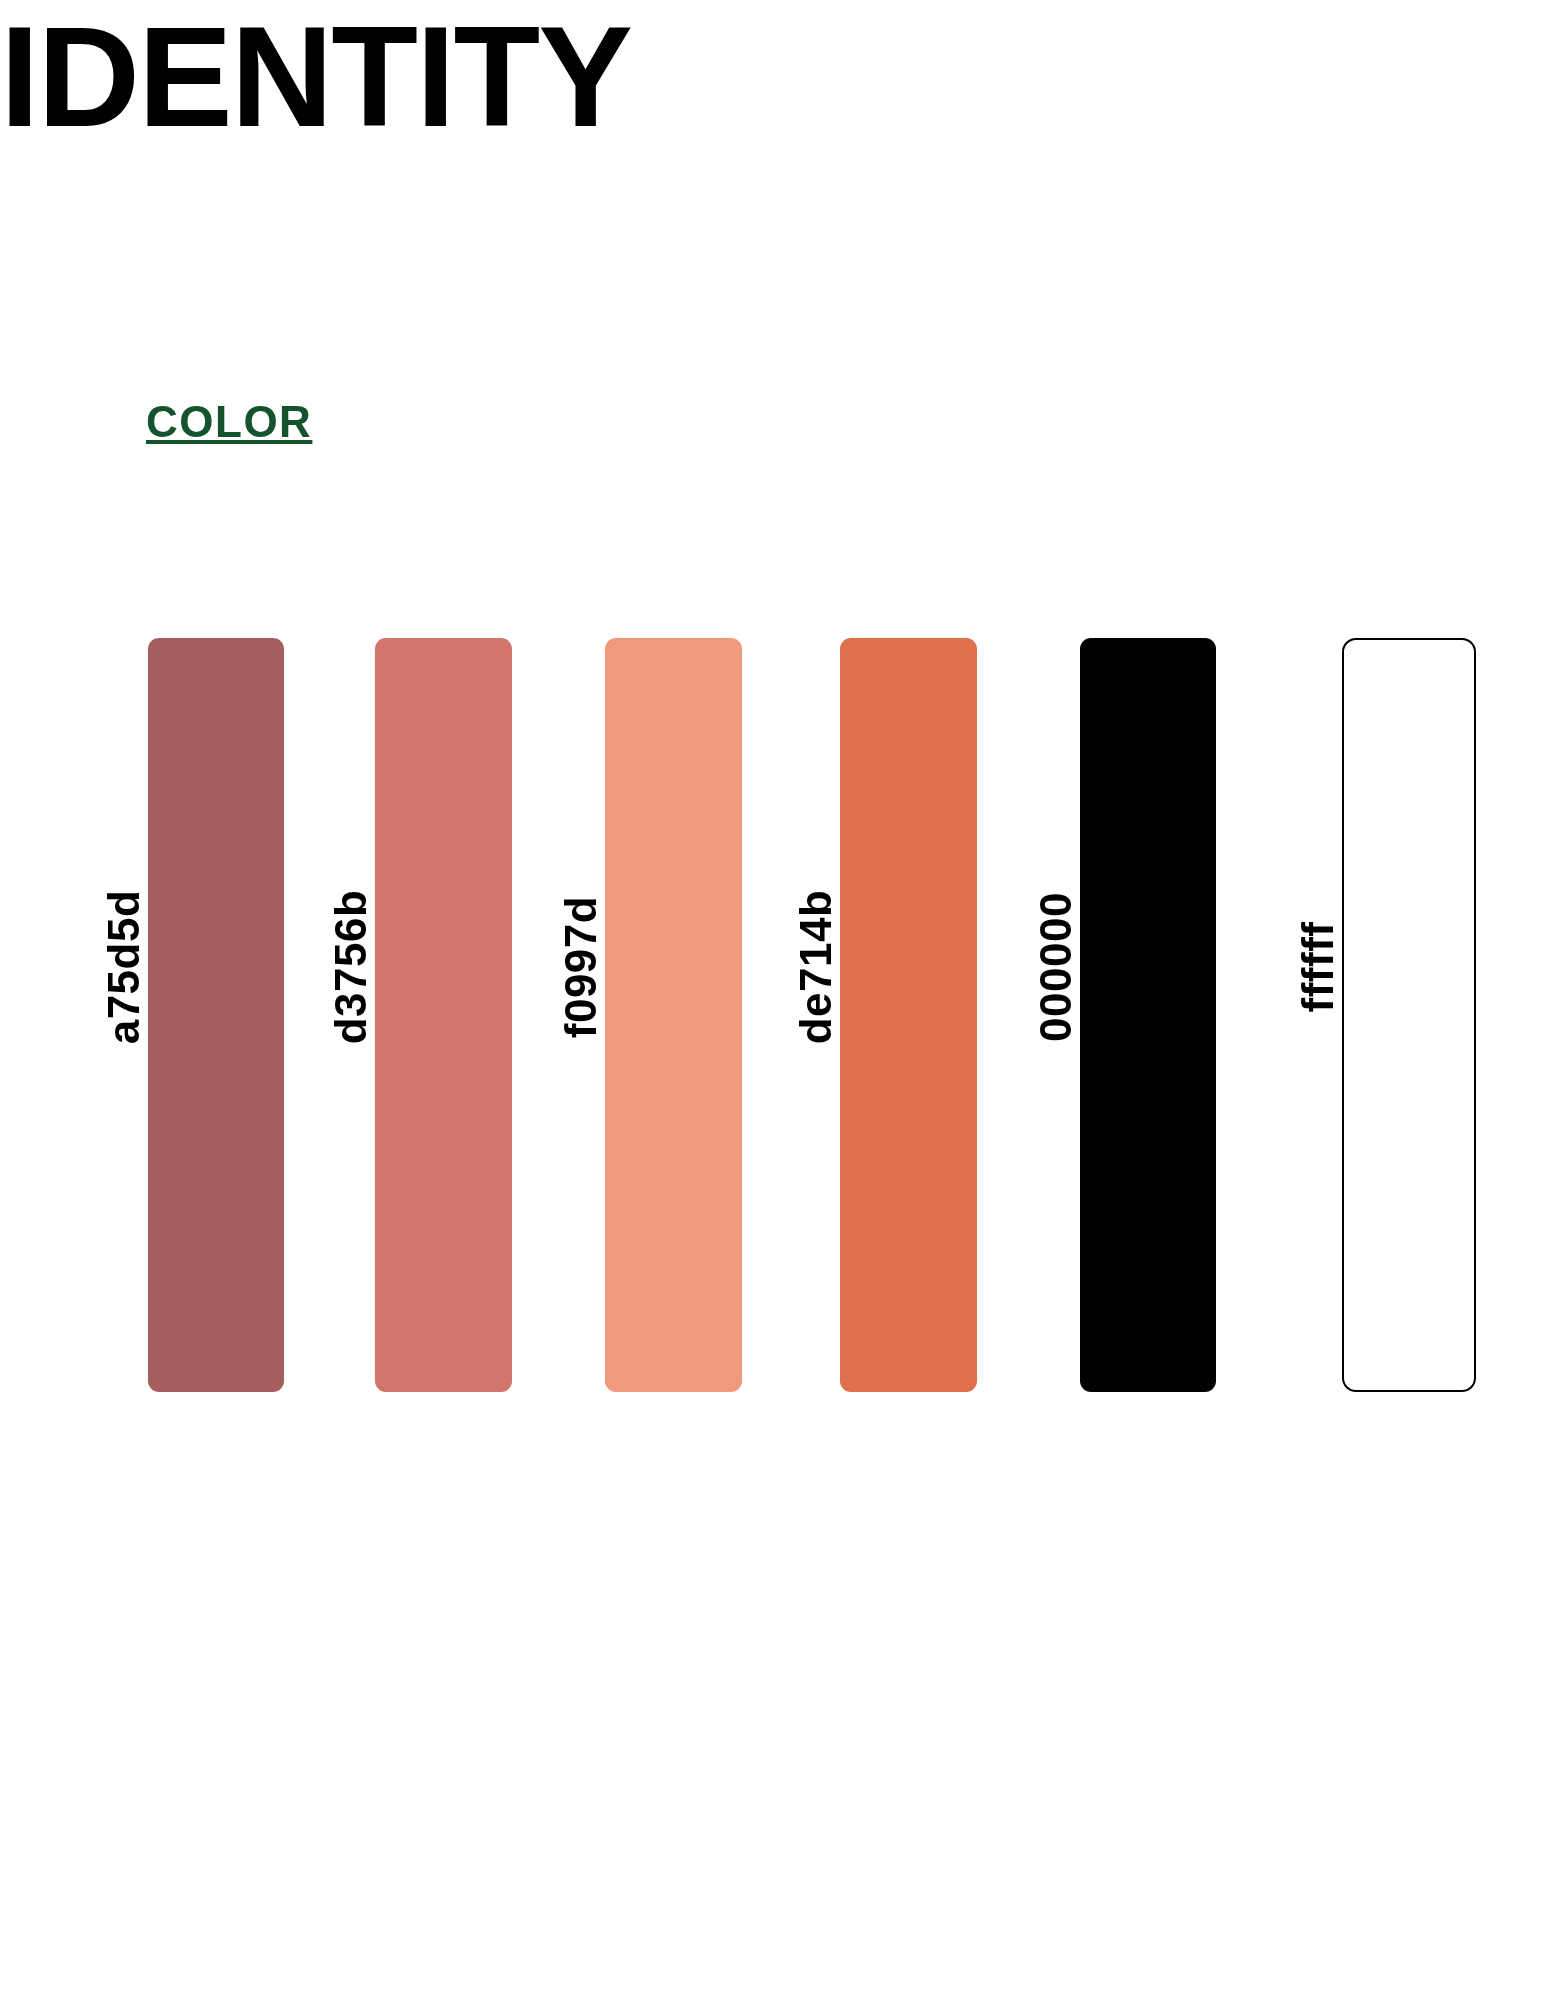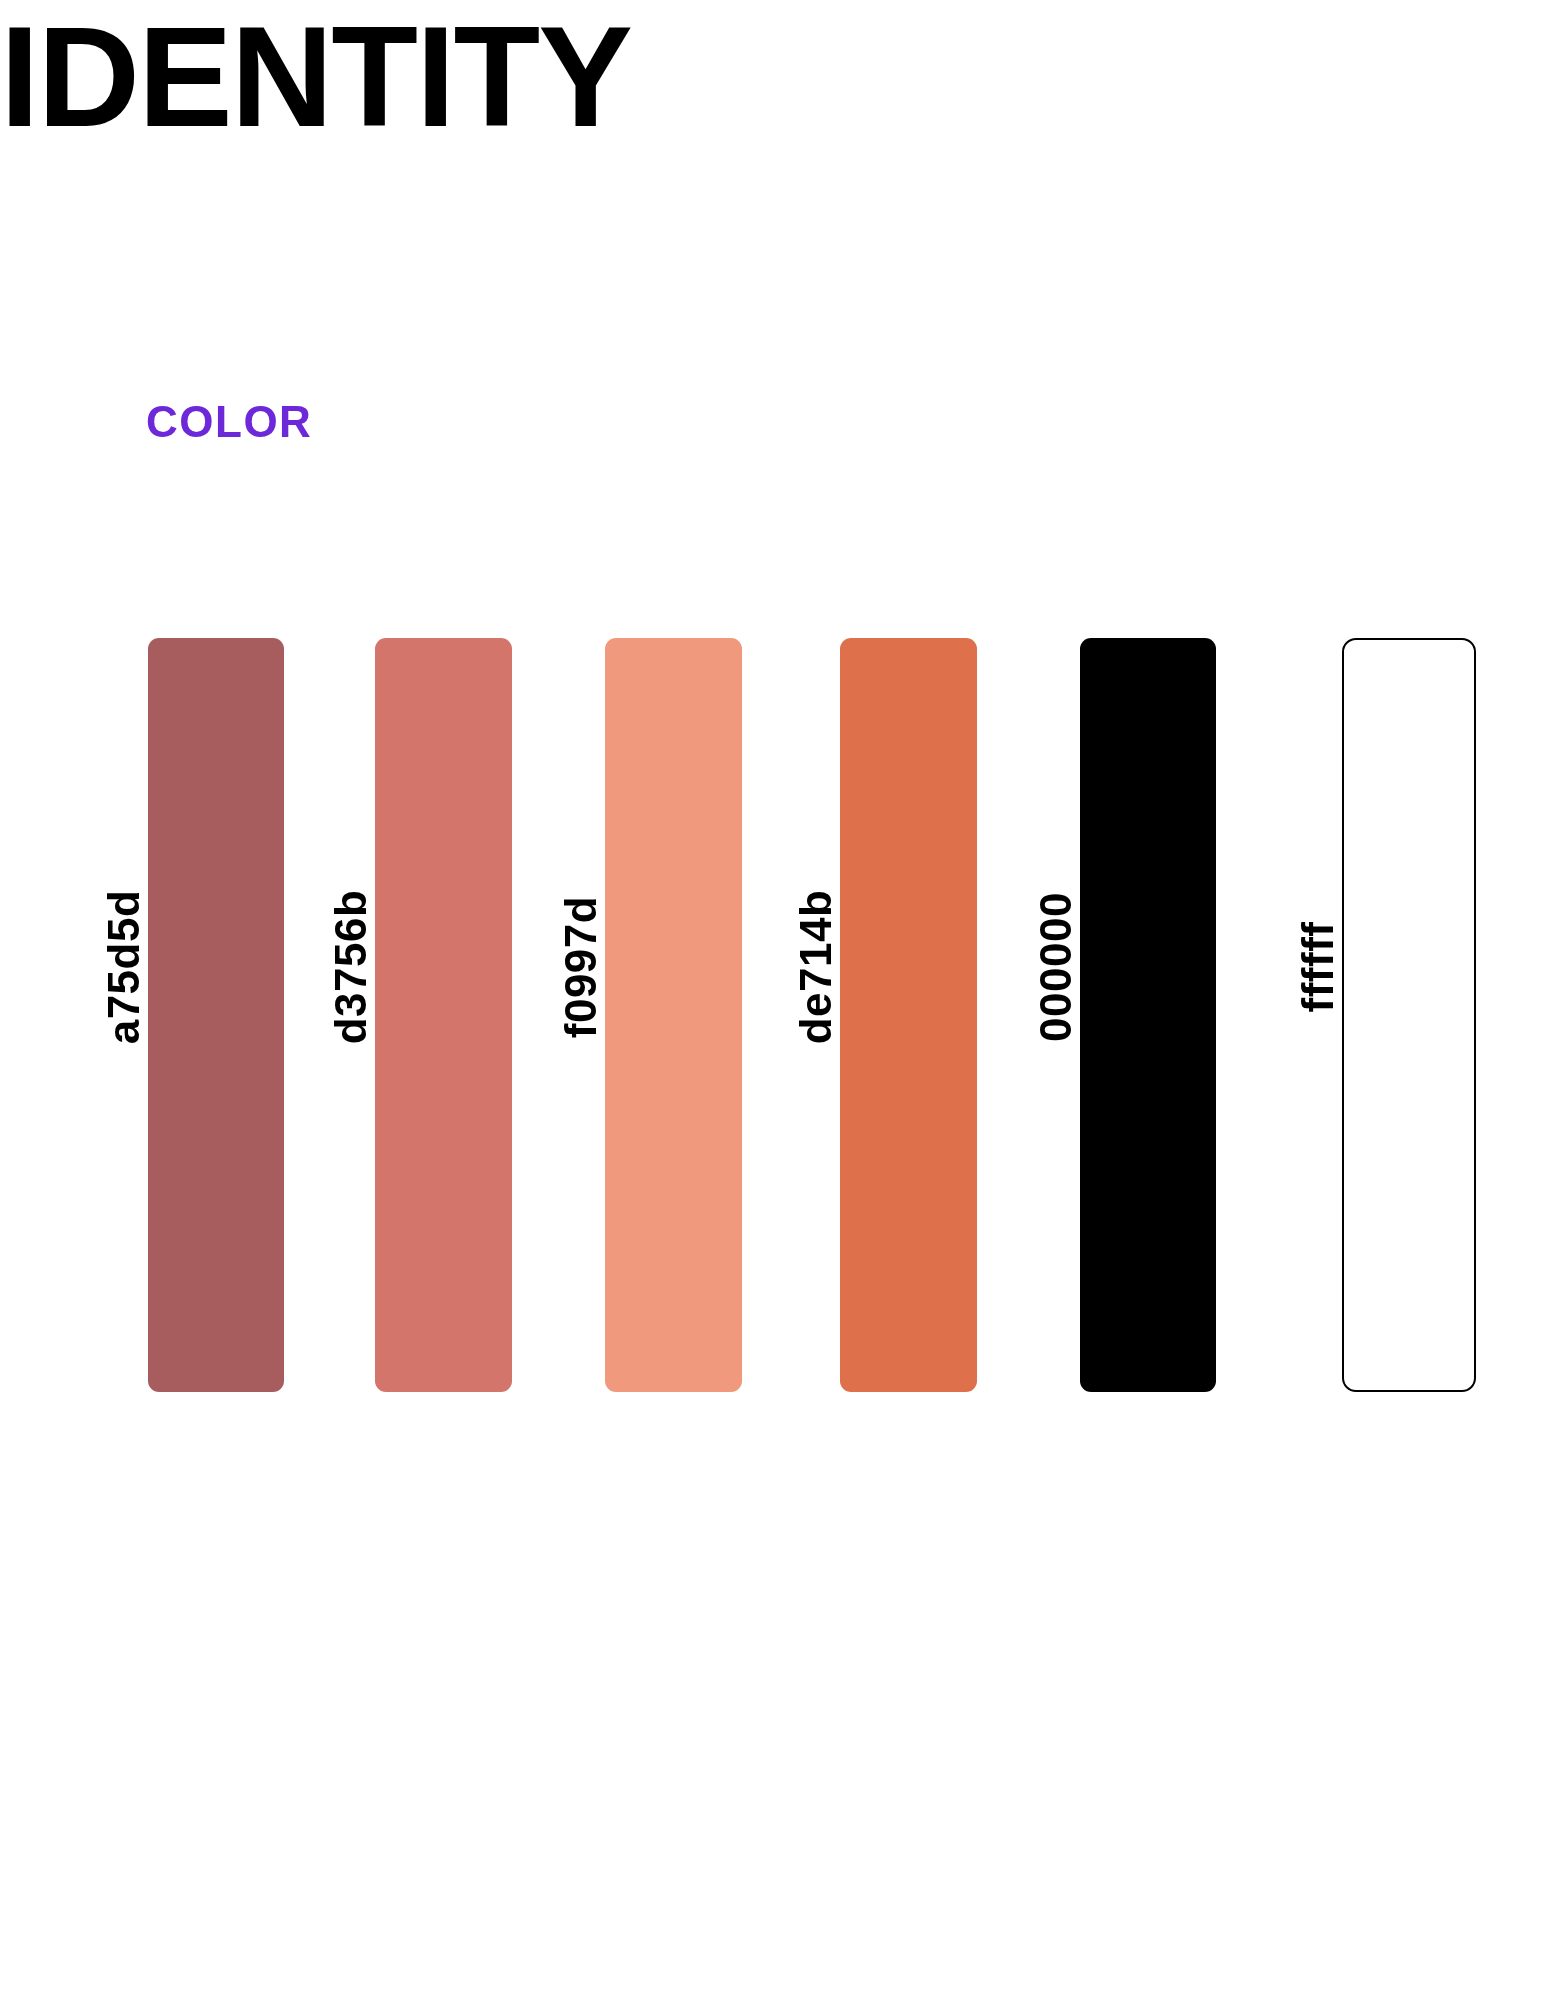--- a/index.html
+++ b/index.html
@@ -98,21 +98,21 @@
     letter-spacing: 0.5px;
     color: #000000;
     white-space: nowrap;
   }
 </style>
 </head>
 <body style="background: rgb(255, 255, 255);">
 
 <div id="page-title" style="color: rgb(0, 0, 0);">IDENTITY</div>
 
-<div id="section-label" style="color: #6d28d9;">COLOR</div>
+<div id="section-label" style="color: #14532d; text-decoration: underline;">COLOR</div>
 
 <div id="swatch-row">
     <div class="swatch-group" style="left: 148px; width: 136px;">
       <div class="swatch-chip" style="background: rgb(167, 93, 93);"></div>
       <div class="swatch-label-wrap">
         <div class="swatch-label-inner">
           <span style="color: rgb(0, 0, 0);">a75d5d</span>
         </div>
       </div>
     </div>

